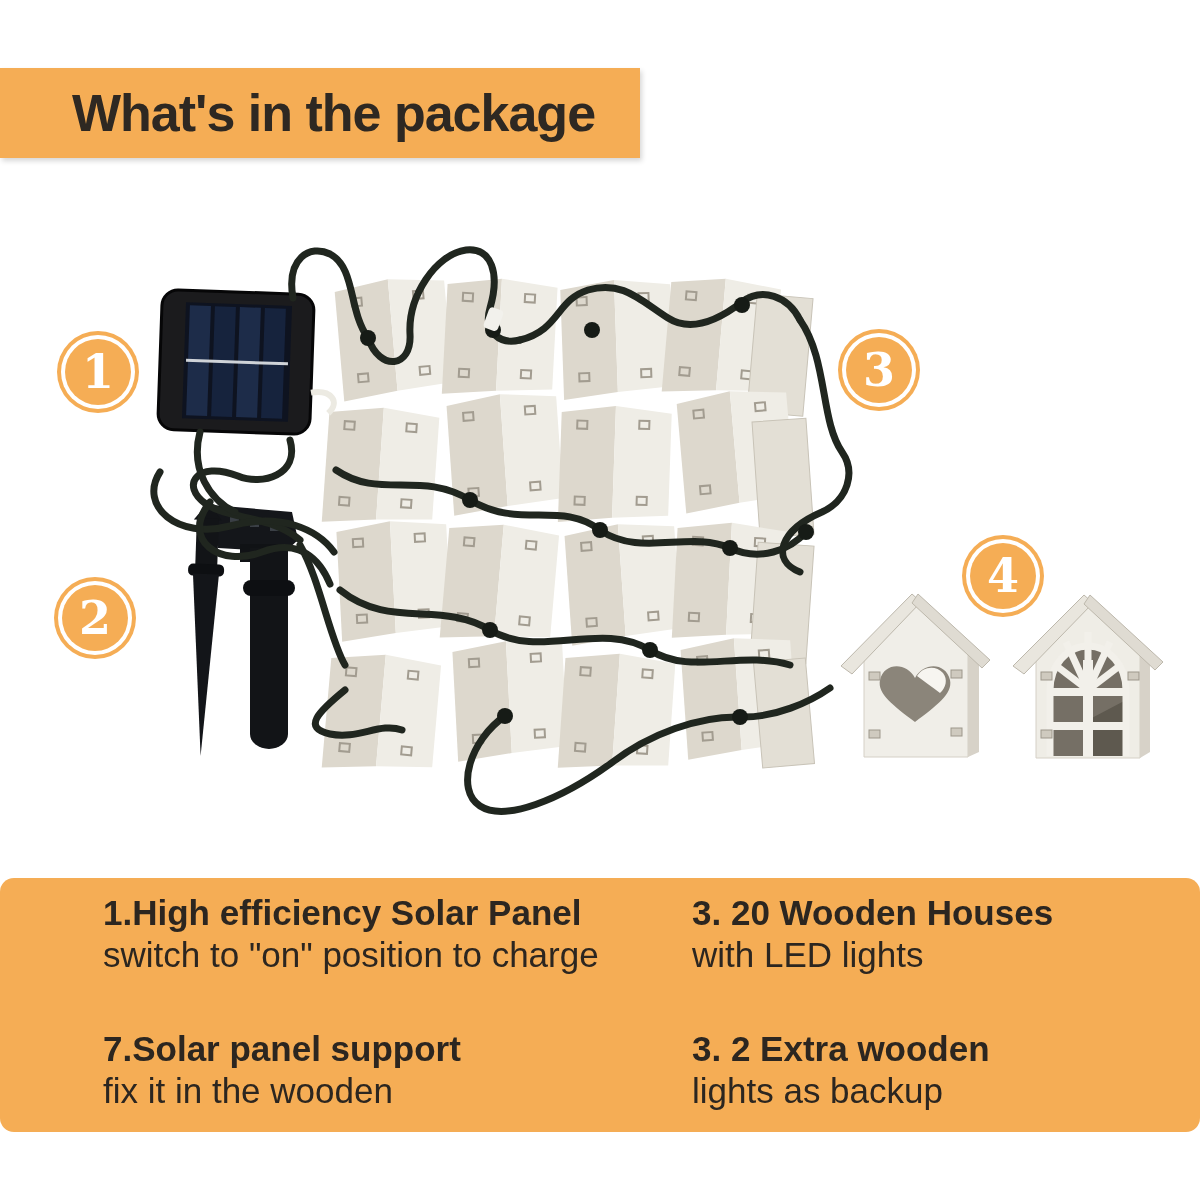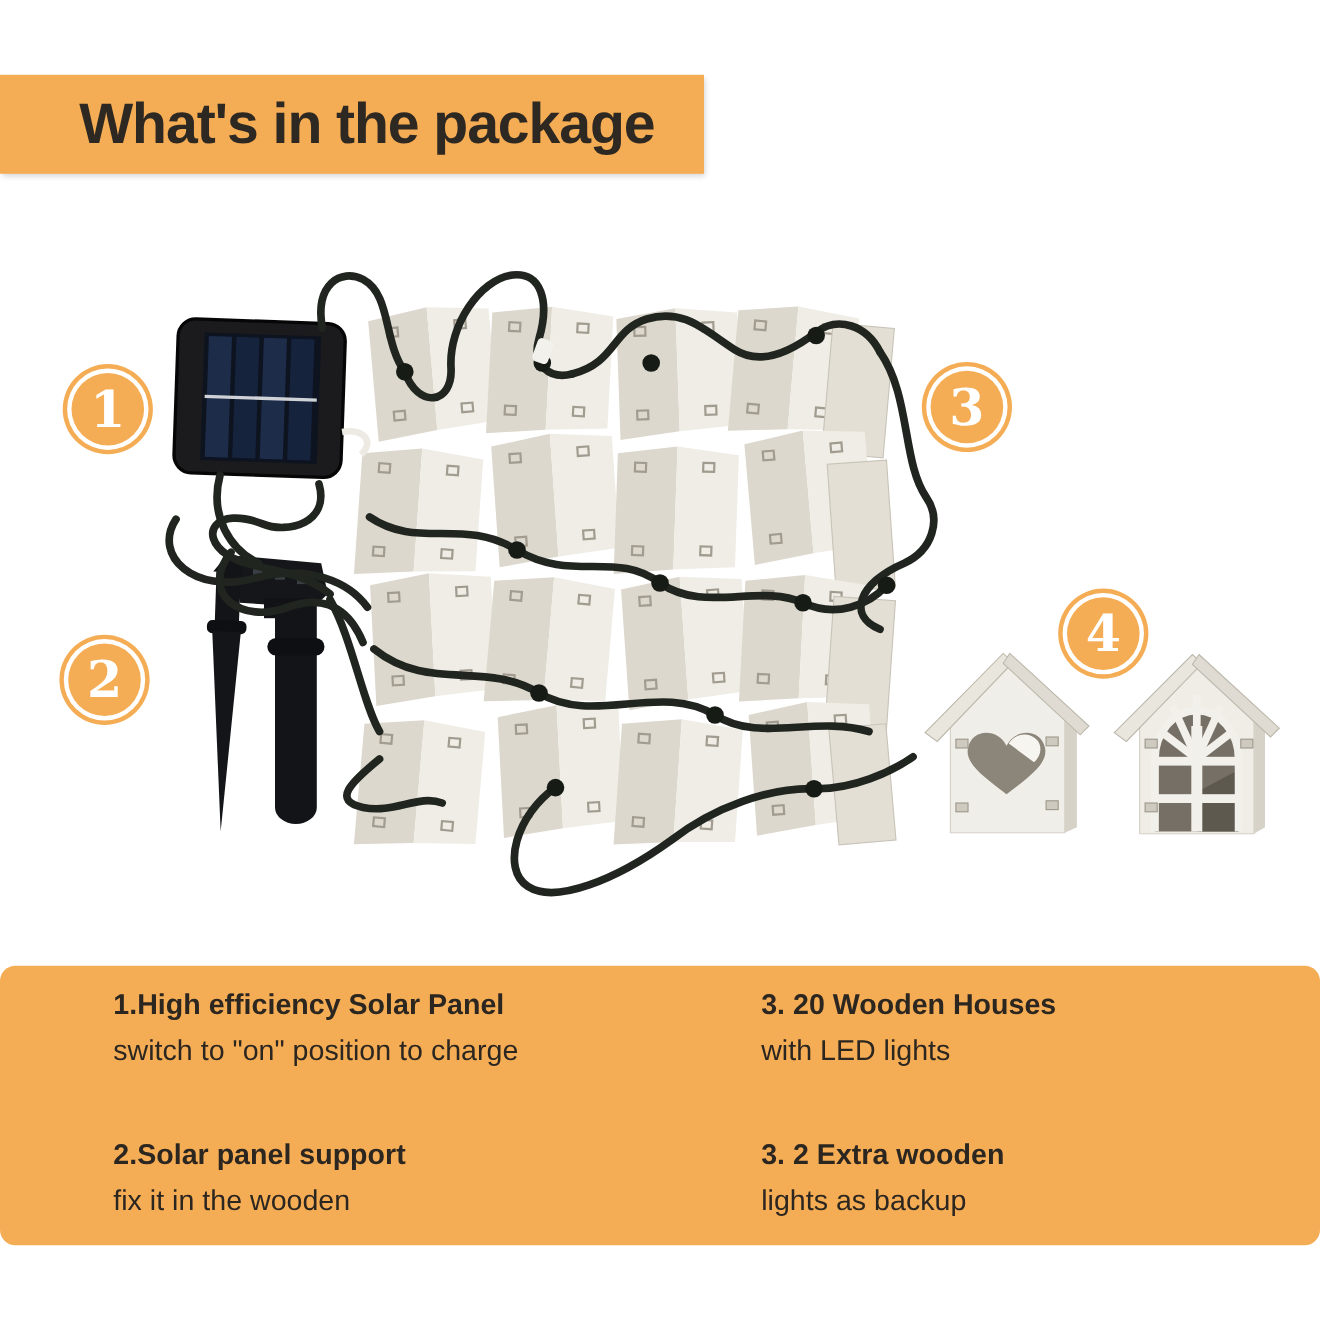--- a/index.html
+++ b/index.html
@@ -26,21 +26,21 @@
   .m3{left:846px;top:337px;}
   .m4{left:970px;top:543px;}
 
   
   .legend{position:absolute;left:0;top:878px;width:1200px;height:254px;
           background:var(--accent,#f5ad55);border-radius:14px;}
   .lcol{position:absolute;top:14px;}
   .col-left{left:103px;}
   .col-right{left:692px;}
   .litem{margin:0 0 52px 0;}
-  .litem p{margin:0;line-height:42px;font-size:26px;color:#2c2620;white-space:nowrap;}
+  .litem p{margin:0;line-height:42px;font-size:35px;color:#2c2620;white-space:nowrap;}
   .lt{font-weight:bold;}
   .ld{font-weight:normal;color:#362f28;}
   .col-right .ld{font-weight:normal;color:#2c2620;}
 </style>
 </head>
 <body>
 
 <div class="canvas">
 
   <svg class="scene" viewBox="0 0 1200 1200">
@@ -191,21 +191,21 @@
       <span>4</span>
     </div>
 
   <section class="legend">
     <div class="lcol col-left">
       <div class="litem">
         <p class="lt">1.High efficiency Solar Panel</p>
         <p class="ld">switch to "on" position to charge</p>
       </div>
       <div class="litem">
-        <p class="lt">2.Solar panel support</p>
+        <p class="lt">7.Solar panel support</p>
         <p class="ld">fix it in the wooden</p>
       </div>
     </div>
     <div class="lcol col-right">
       <div class="litem">
         <p class="lt">3. 20 Wooden Houses</p>
         <p class="ld">with LED lights</p>
       </div>
       <div class="litem">
         <p class="lt">3. 2 Extra wooden</p>

